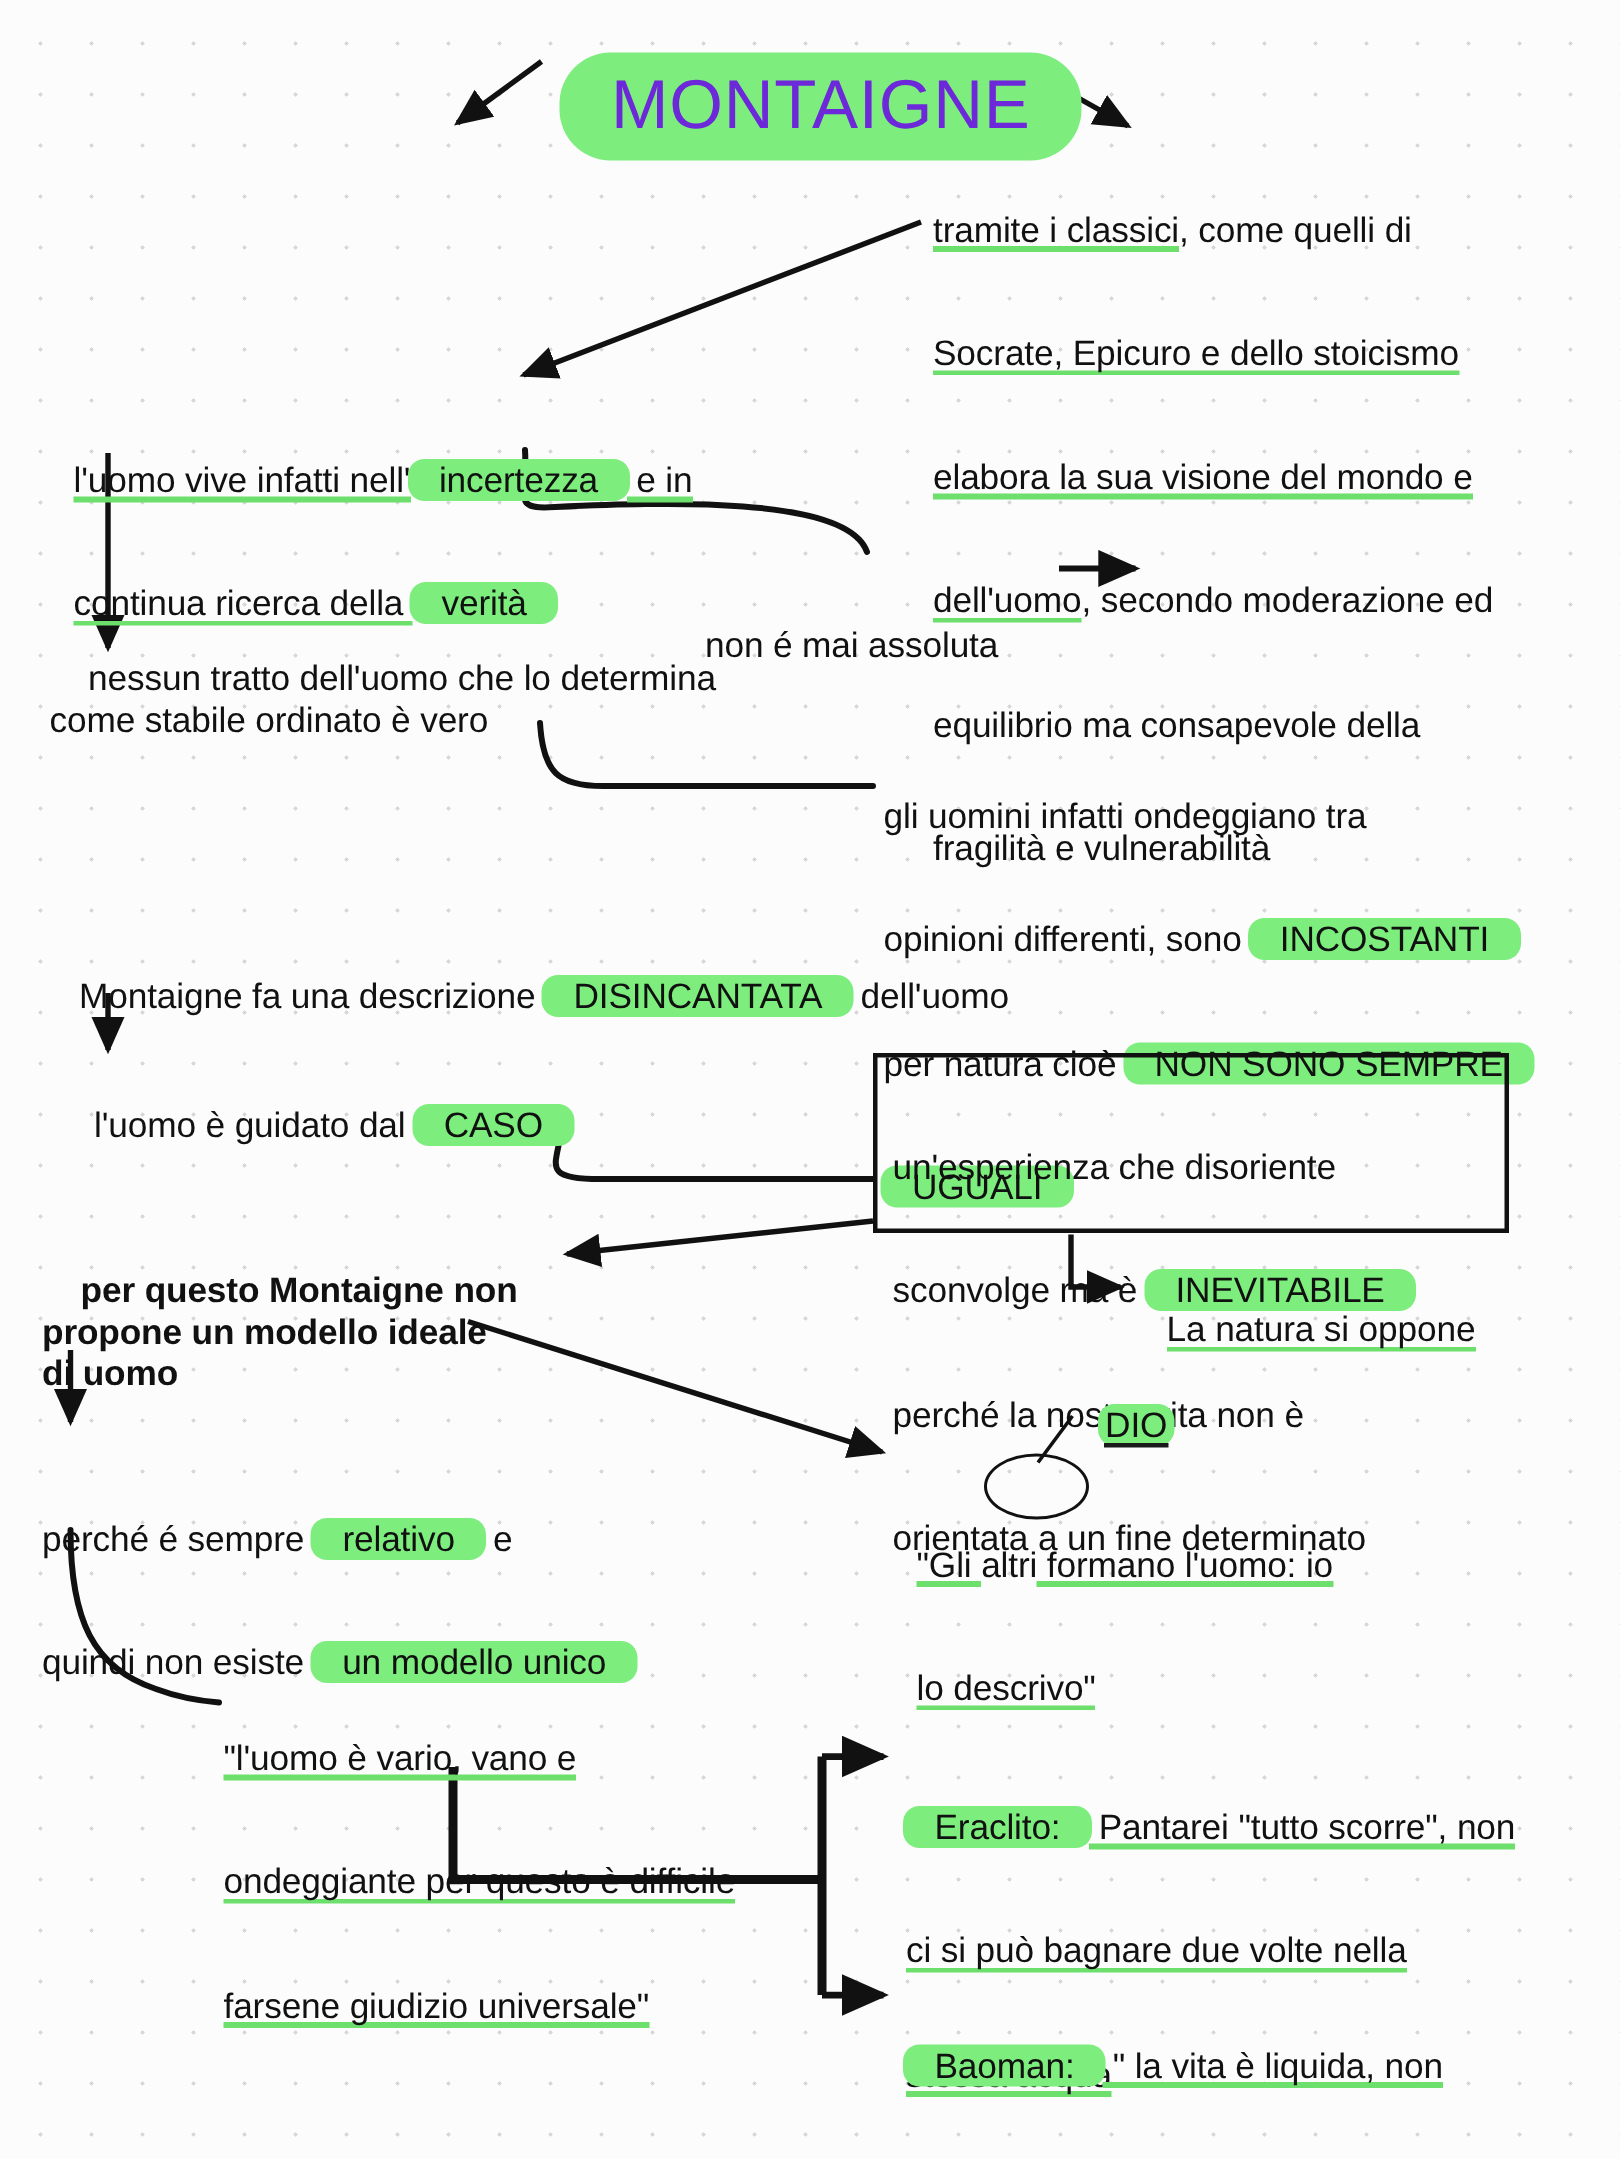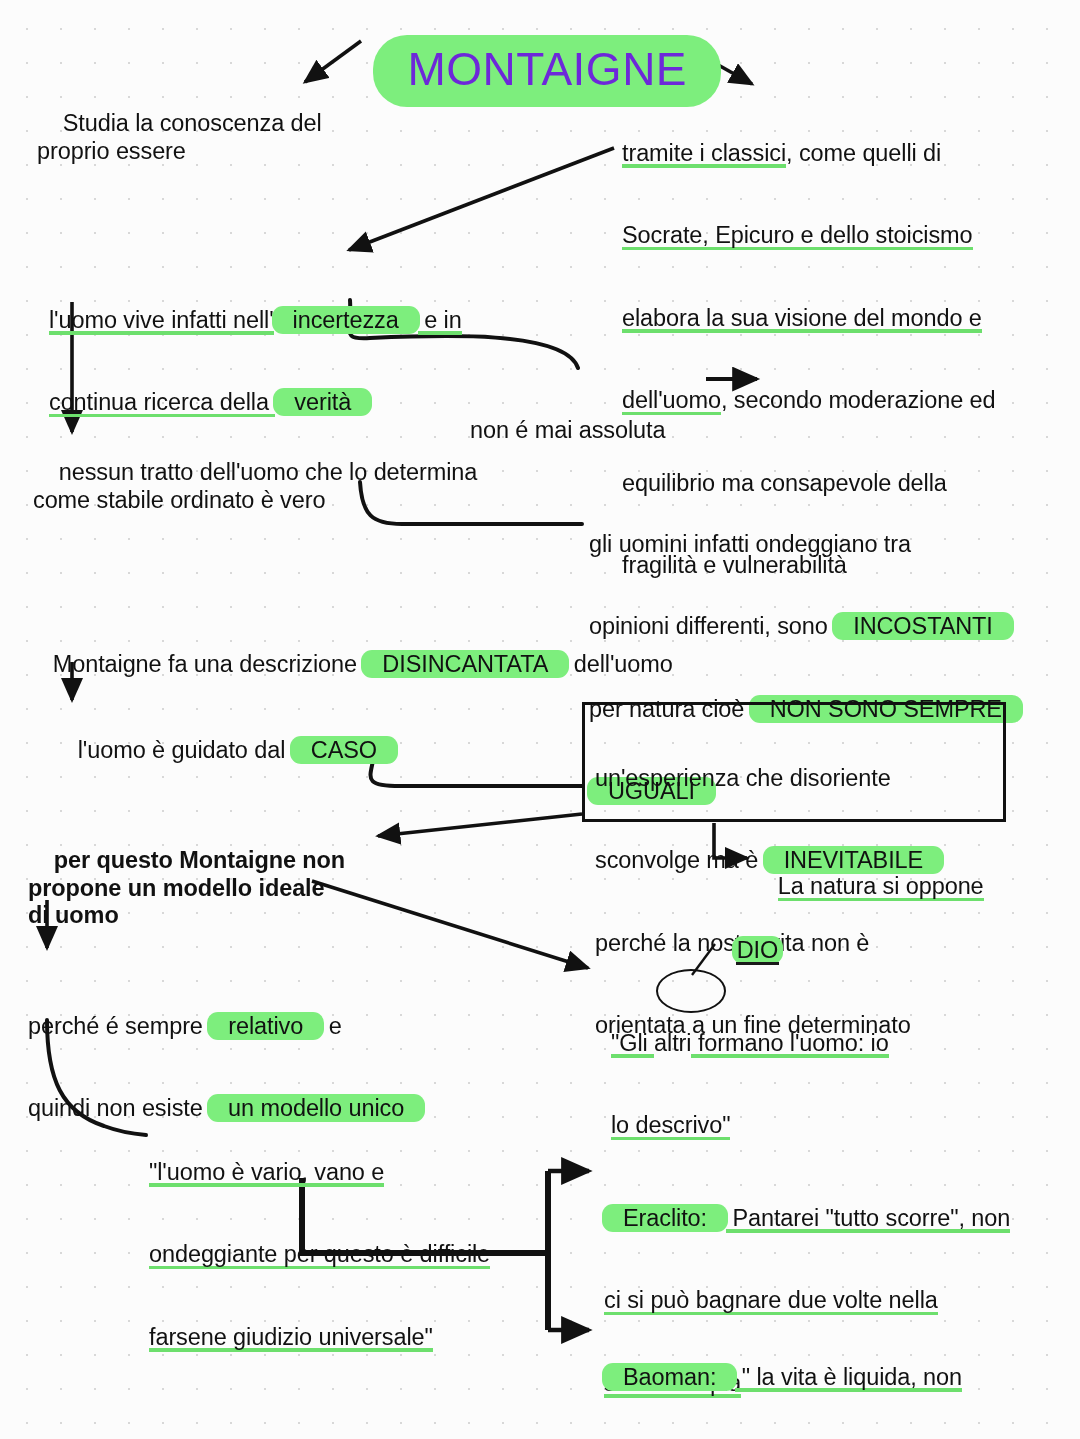--- a/index.html
+++ b/index.html
@@ -127,61 +127,57 @@
     <path d="M302,1178 L302,1253 L548,1253" stroke="#111" stroke-width="6" fill="none"></path>
     <path d="M548,1171 L548,1330" stroke="#111" stroke-width="6" fill="none"></path>
     <path d="M548,1171 L589,1171" stroke="#111" stroke-width="4.5" fill="none" marker-end="url(#ah)"></path>
     <path d="M548,1330 L589,1330" stroke="#111" stroke-width="4.5" fill="none" marker-end="url(#ah)"></path>
   </svg>
 
   <div id="title-node" class="node">
     <span id="title-pill">MONTAIGNE</span>
   </div>
 
-  <div class="node txt" style="left:37px;top:83px;width:330px;">
-    <span>Studia la conoscenza del
-proprio essere</span>
-  </div>
 
   <div class="node txt" style="left:622px;top:85px;width:440px;">
     <div><span class="ul">tramite i classici</span><span>, come quelli di</span></div>
     <div><span class="ul">Socrate, Epicuro e dello stoicismo</span></div>
     <div><span class="ul">elabora la sua visione del mondo e</span></div>
     <div><span class="ul">dell'uomo</span><span>, secondo moderazione ed</span></div>
     <div>equilibrio ma consapevole della</div>
     <div>fragilità e vulnerabilità</div>
   </div>
 
   <div class="node txt" style="left:49px;top:252px;width:470px;">
     <div><span class="ul">l'uomo vive infatti nell'</span><span class="hl">incertezza</span><span class="ul"> e in</span></div>
     <div><span class="ul">continua ricerca della </span><span class="hl">verità</span></div>
   </div>
 
   <div class="node txt" style="left:470px;top:362px;width:240px;">
     <div>non é mai assoluta</div>
   </div>
 
 
-  <div class="node txt" style="left:33px;top:432px;width:520px;">
+  <div class="node txt" style="left:33px;top:412px;width:520px;">
     <span>nessun tratto dell'uomo che lo determina
 come stabile ordinato è vero</span>
   </div>
 
   <div class="node txt" style="left:589px;top:476px;width:460px;">
     <div>gli uomini infatti ondeggiano tra</div>
     <div><span>opinioni differenti, sono </span><span class="hl">INCOSTANTI</span></div>
     <div><span>per natura cioè </span><span class="hl">NON SONO SEMPRE</span></div>
     <div><span class="hl">UGUALI</span></div>
   </div>
 
   <div class="node txt" style="left:27px;top:624px;width:720px;">
     <span>Montaigne fa una descrizione </span><span class="hl">DISINCANTATA</span><span> dell'uomo</span>
   </div>
 
-  <div class="node txt" style="left:52px;top:710px;width:360px;">
+  <div class="node txt" style="left:37px;top:710px;width:360px;">
     <span>l'uomo è guidato dal </span><span class="hl">CASO</span>
   </div>
 
   <div class="box" style="left:582px;top:702px;width:424px;height:120px;"></div>
   <div class="node txt" style="left:595px;top:710px;width:404px;">
     <div>un'esperienza che disoriente</div>
     <div><span>sconvolge ma è </span><span class="hl">INEVITABILE</span></div>
     <div>perché la nostra vita non è</div>
     <div>orientata a un fine determinato</div>
   </div>

